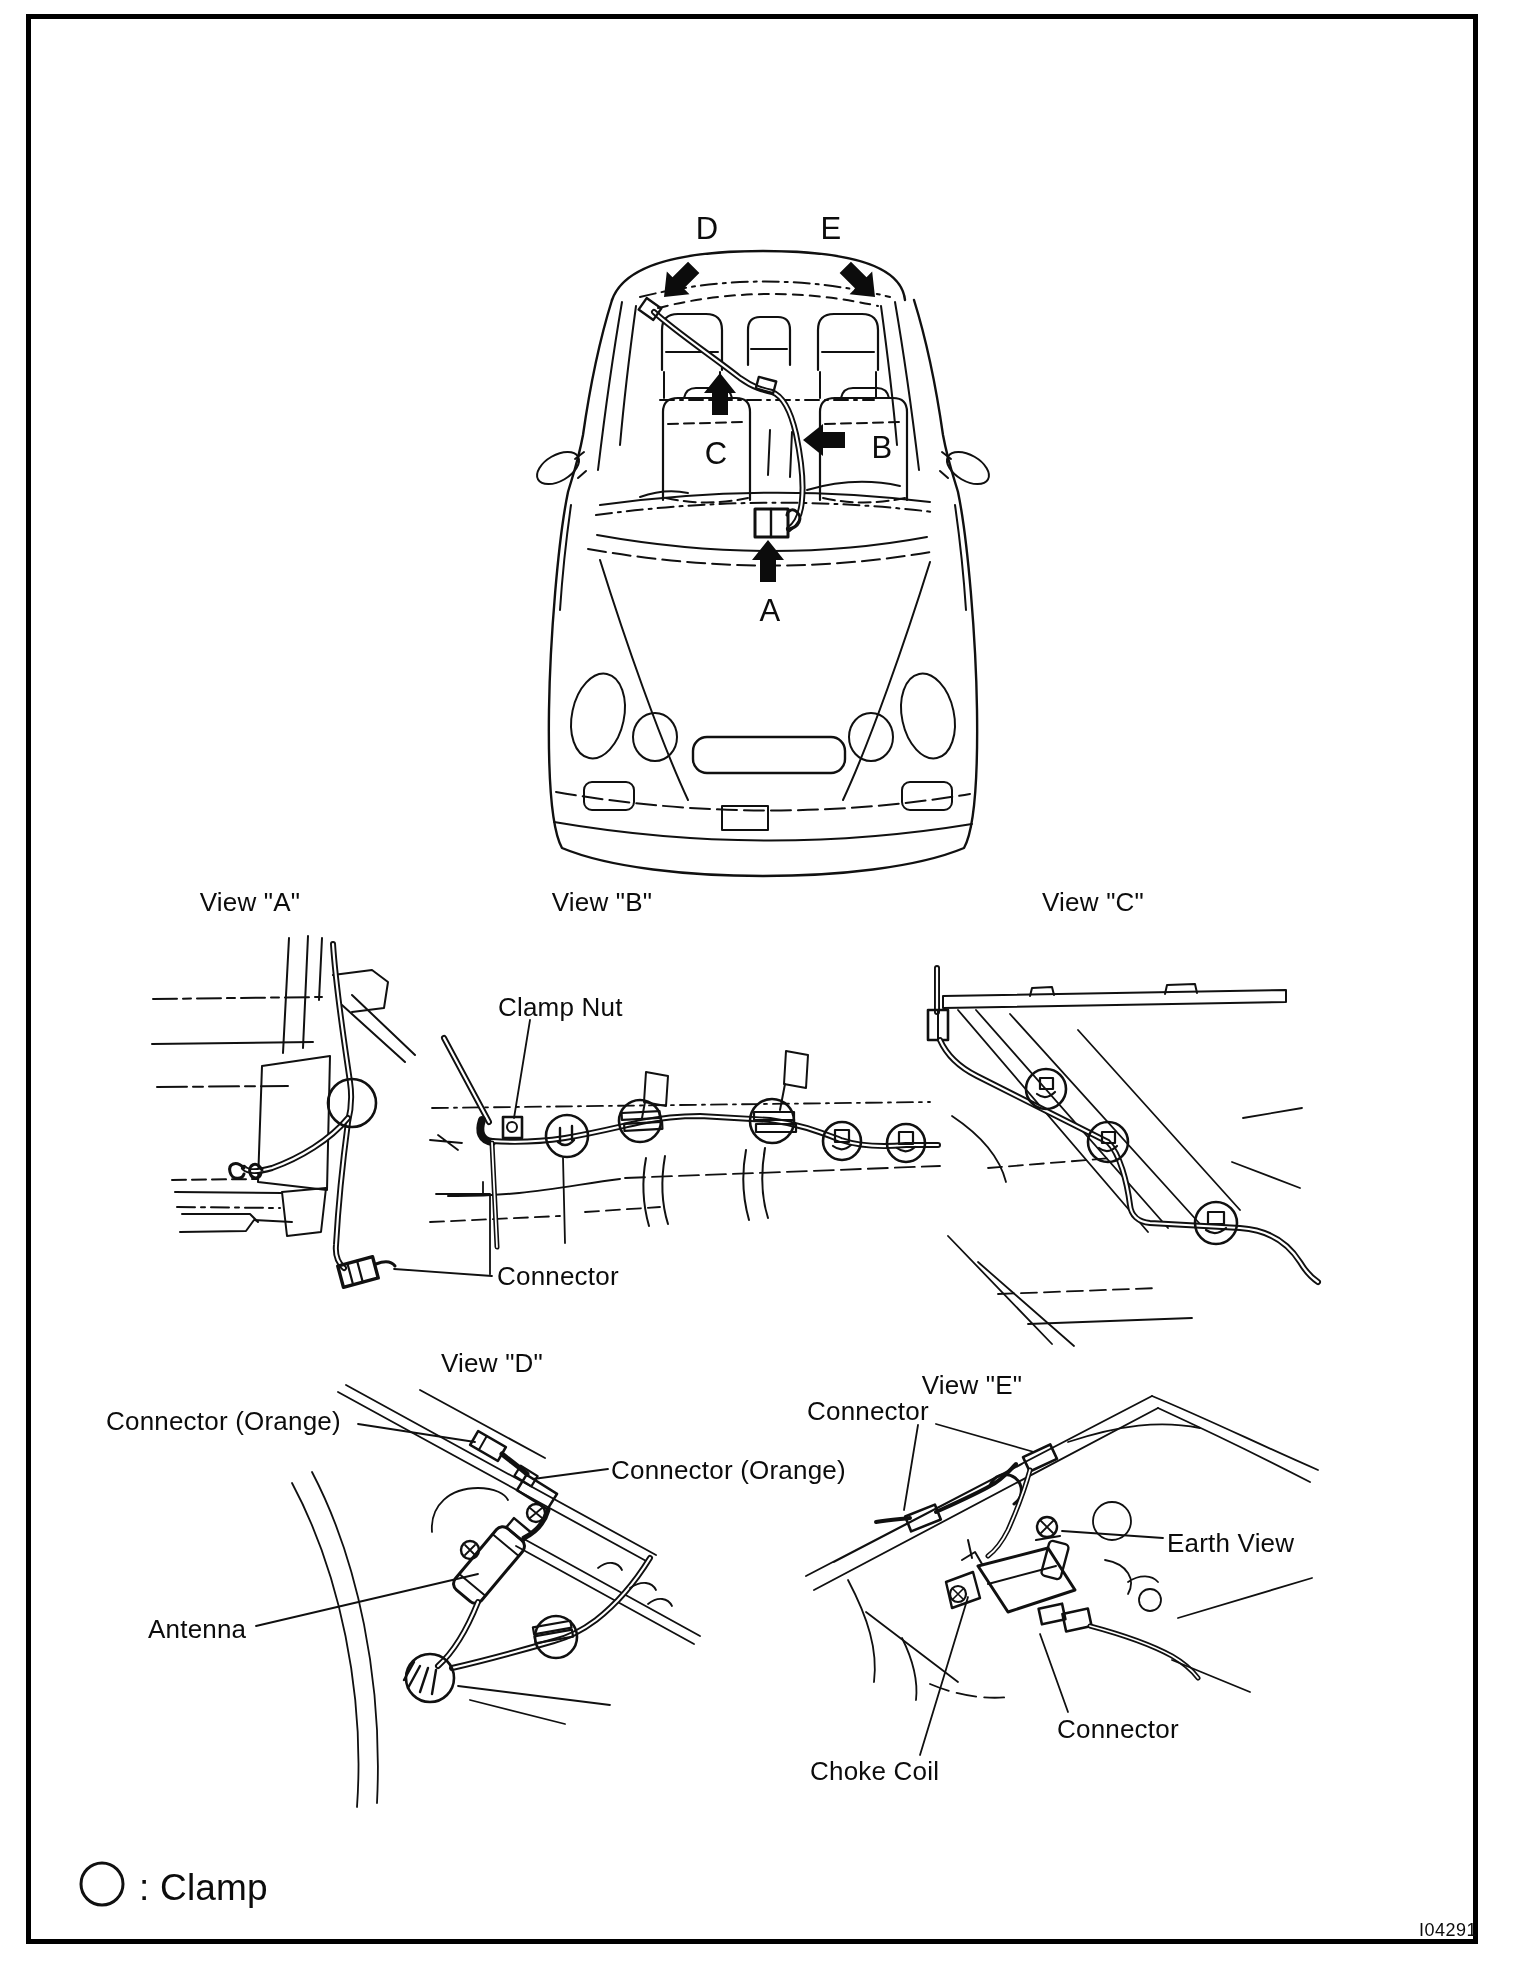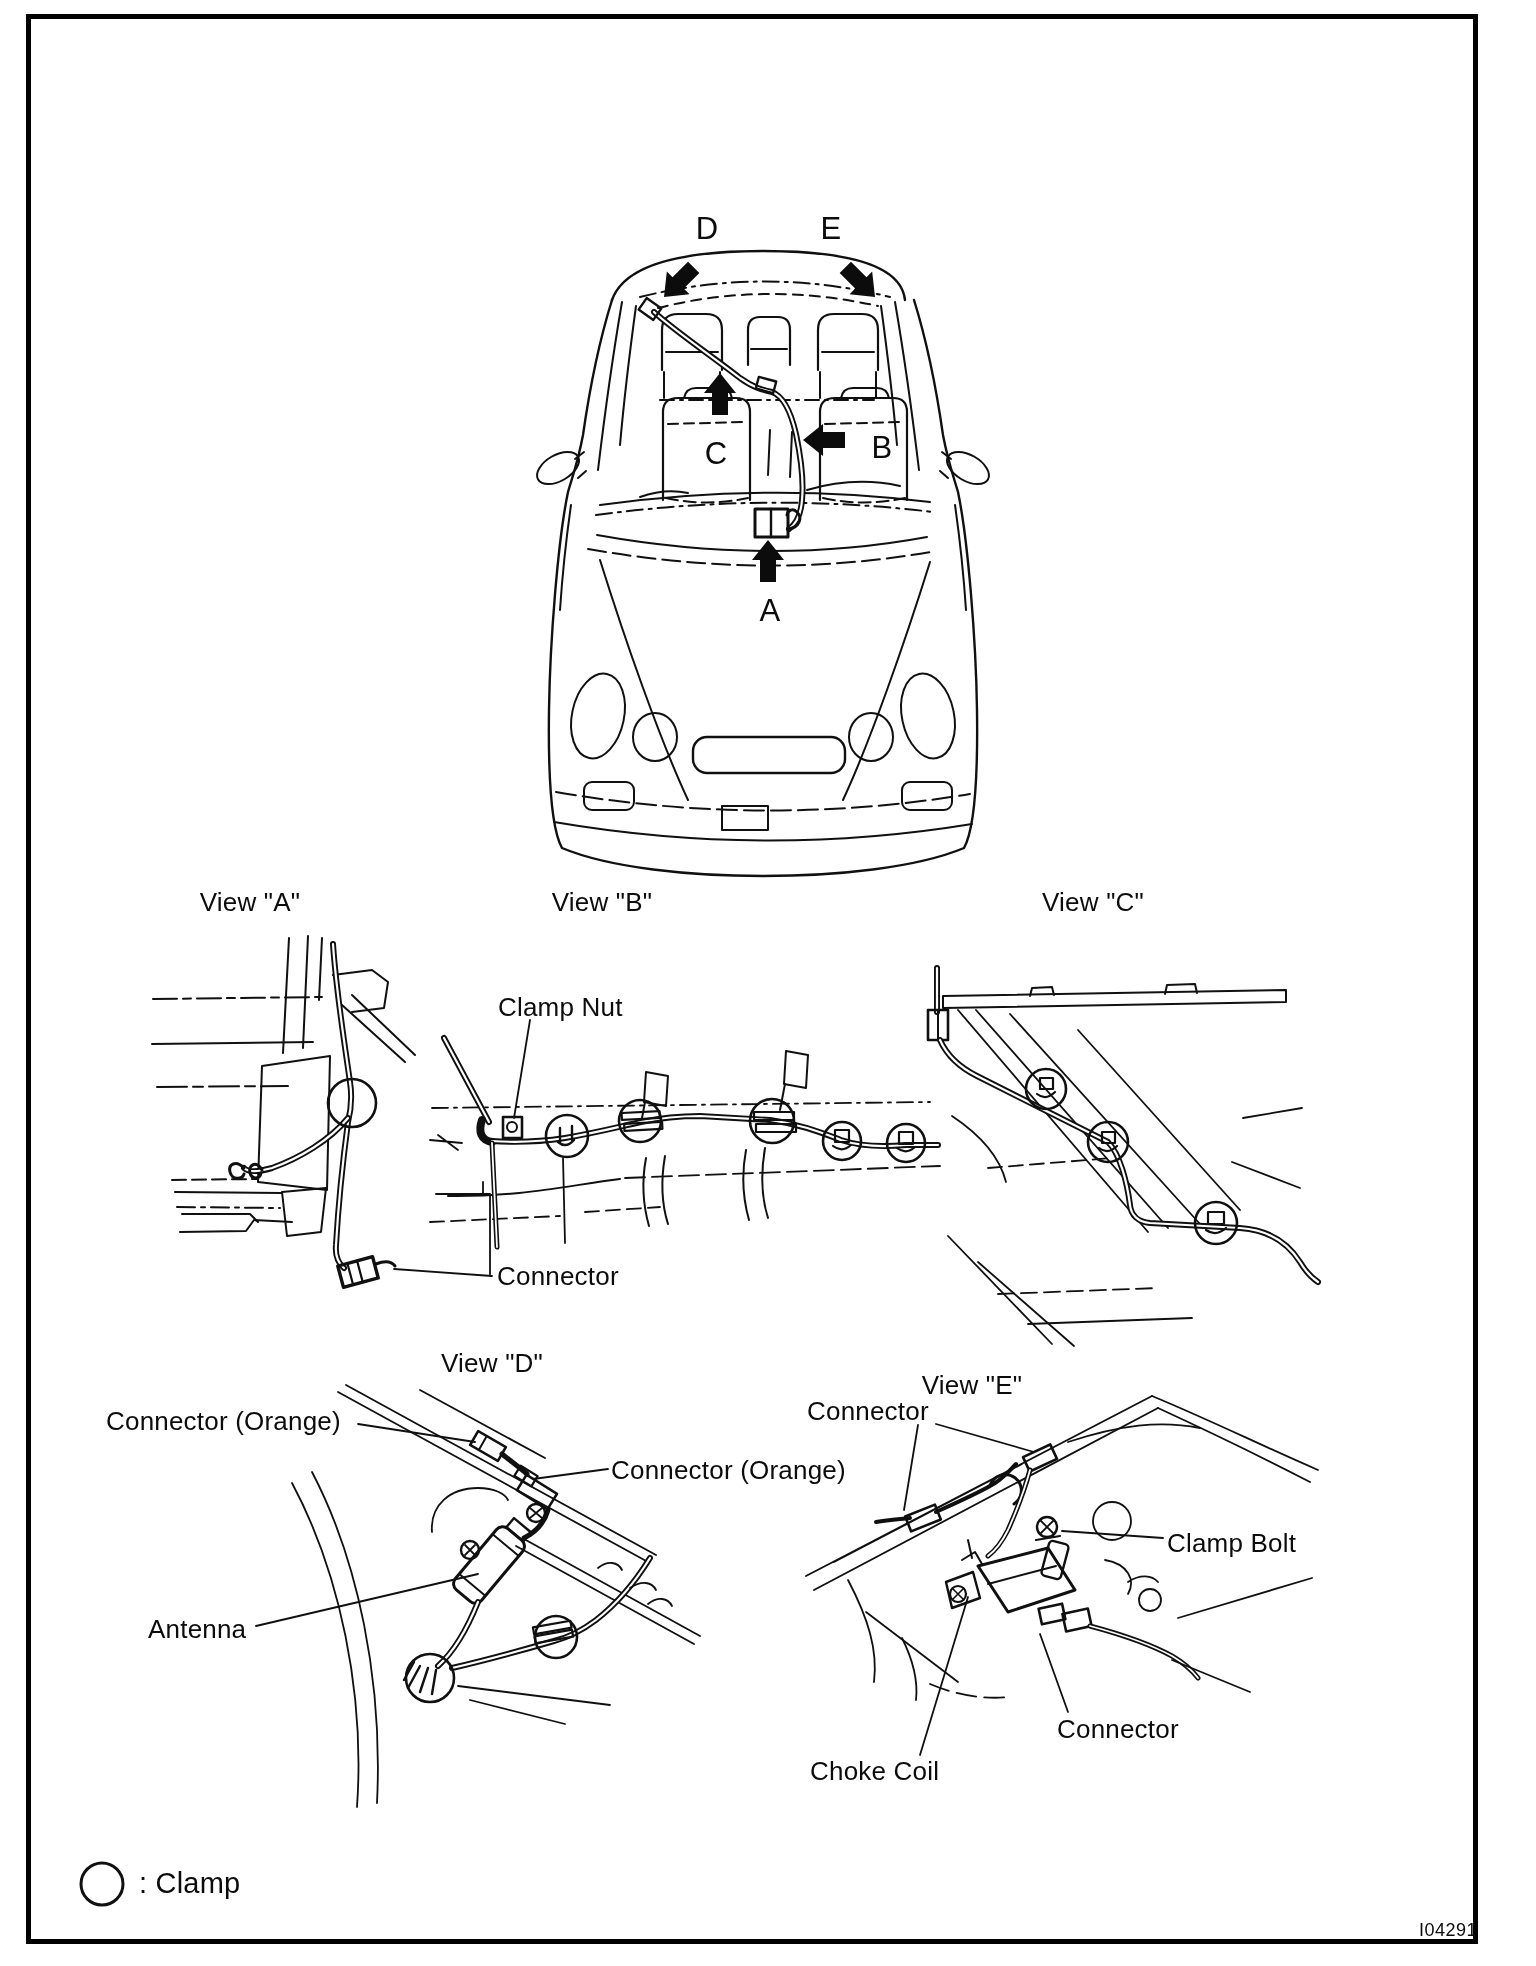--- a/index.html
+++ b/index.html
@@ -9,21 +9,21 @@
   }
   #frame{
     position:absolute;left:26px;top:14px;width:1452px;height:1930px;
     border:5px solid #000;box-sizing:border-box;
   }
   svg.art{position:absolute;left:0;top:0;width:1536px;height:1966px;}
   .lbl{position:absolute;white-space:nowrap;font-size:26px;color:#0c0c0c;letter-spacing:0.2px;}
   .ctr{transform:translateX(-50%);}
   .big{font-size:31px;}
   .code{font-size:18px;letter-spacing:0.5px;}
-  .legendtxt{font-size:29px;}
+  .legendtxt{font-size:37px;}
 </style>
 </head>
 <body>
 
 <div id="page">
   <div id="frame"></div>
 
   <svg class="art" viewBox="0 0 1536 1966" fill="none" stroke="#101010" stroke-width="2" stroke-linecap="round" stroke-linejoin="round">
 
     <g>
@@ -348,19 +348,19 @@
   <div class="lbl ctr" style="left:972px;top:1370px">View "E"</div>
 
   <div class="lbl" style="left:498px;top:992px">Clamp Nut</div>
   <div class="lbl" style="left:497px;top:1261px">Connector</div>
 
   <div class="lbl" style="left:106px;top:1406px">Connector (Orange)</div>
   <div class="lbl" style="left:611px;top:1455px">Connector (Orange)</div>
   <div class="lbl" style="left:148px;top:1614px">Antenna</div>
 
   <div class="lbl" style="left:807px;top:1396px">Connector</div>
-  <div class="lbl" style="left:1167px;top:1528px">Clamp Bolt</div>
+  <div class="lbl" style="left:1167px;top:1528px">Earth View</div>
   <div class="lbl" style="left:1057px;top:1714px">Connector</div>
   <div class="lbl" style="left:810px;top:1756px">Choke Coil</div>
 
   <div class="lbl legendtxt" style="left:139px;top:1867px">: Clamp</div>
   <div class="lbl code" style="left:1419px;top:1920px">I04291</div>
 </div>
 
 </body></html>

